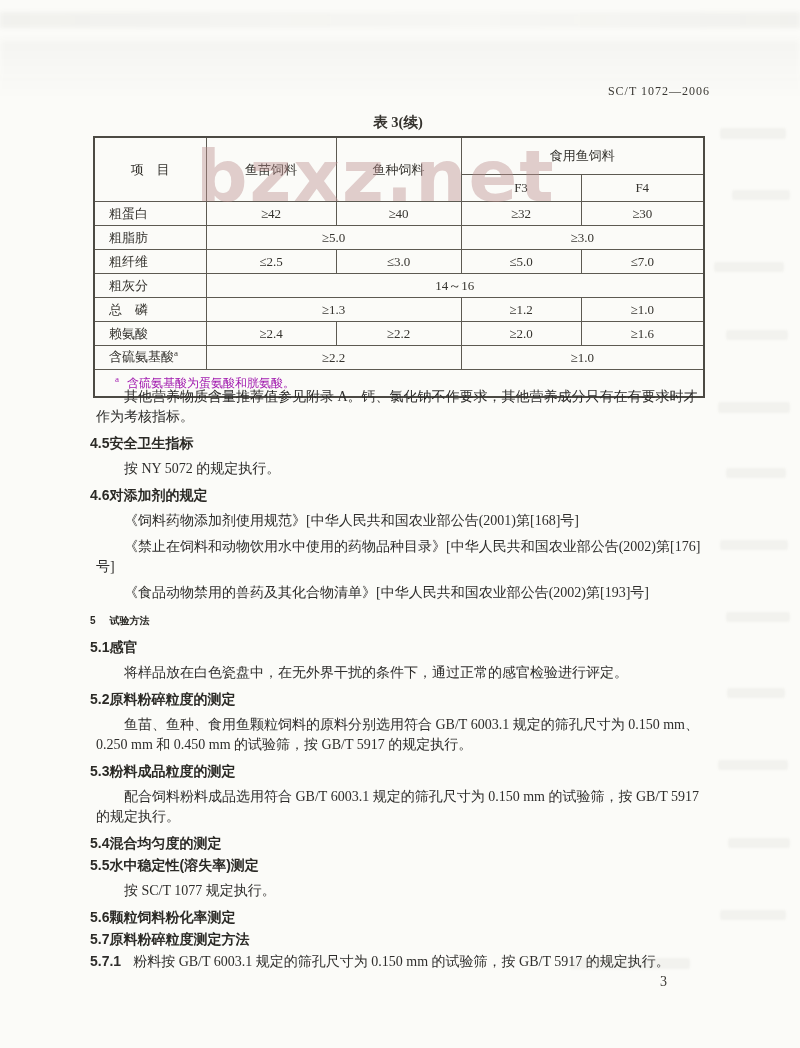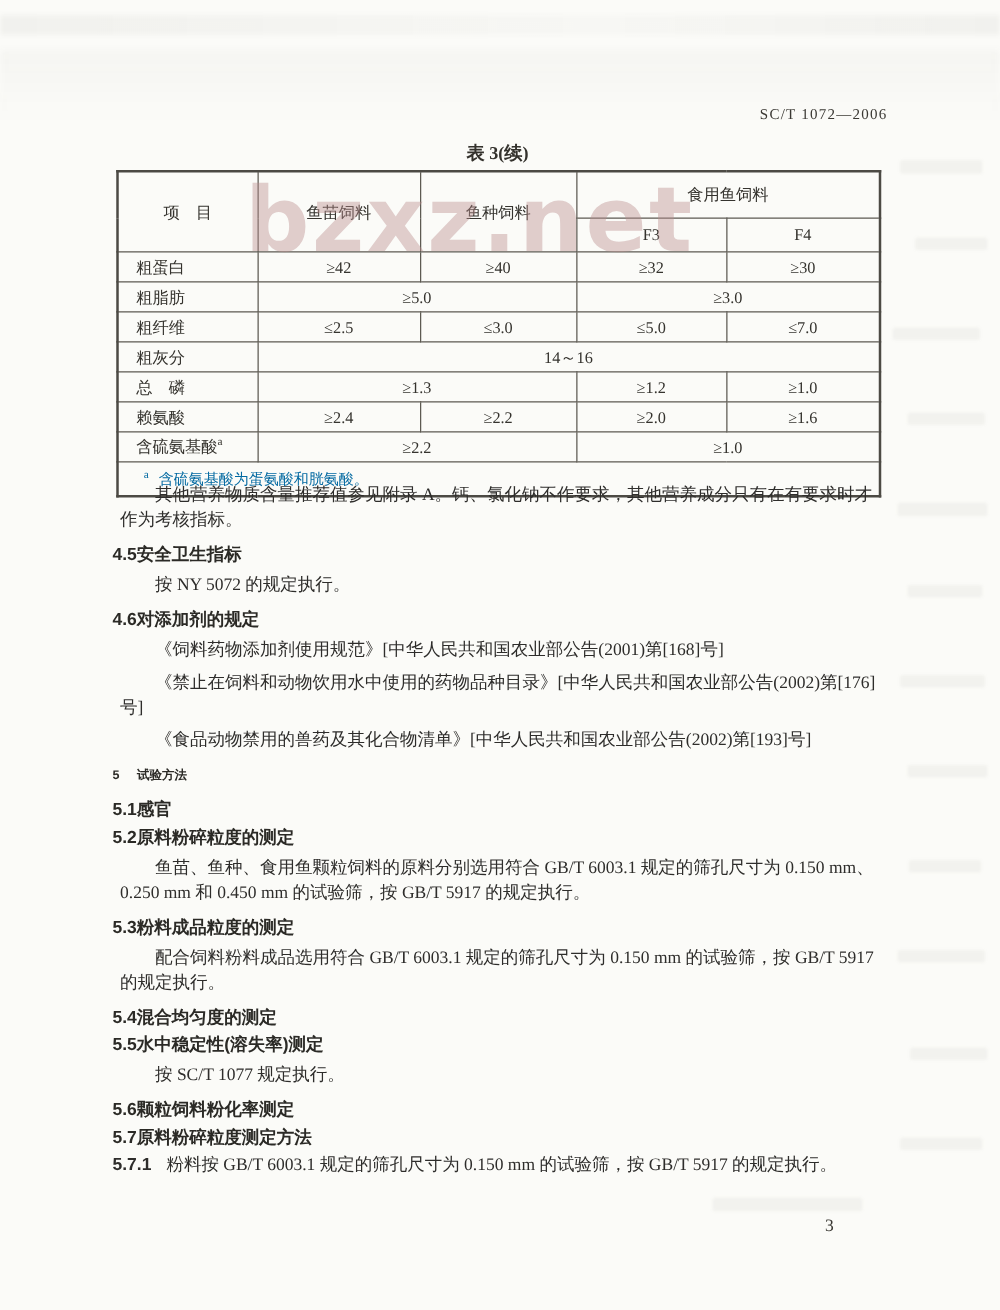--- a/index.html
+++ b/index.html
@@ -22,21 +22,21 @@
     position:absolute;top:136px;left:93px;width:610px;
     border-collapse:collapse;table-layout:fixed;
     font-size:13px;color:#35332e;
     border:2px solid #4c4a44;
   }
   table.spec td{border:1px solid #5d5a52;text-align:center;padding:1px 3px;height:21px;}
   table.spec tr.hdr1 td{height:34px;margin-left:47px;}
   table.spec tr.hdr2 td{height:24px;}
   table.spec td.lbl{text-align:left;padding-left:14px;}
   table.spec td.item-head{text-align:center;}
-  table.spec tr.footnote-row td{text-align:left;height:24px;font-size:12px;padding-left:20px;color:#0369a1;}
+  table.spec tr.footnote-row td{text-align:left;height:24px;font-size:12px;padding-left:20px;color:#a21caf;}
   table.spec sup{font-size:9px;}
 
   .watermark{
     position:absolute;top:134px;left:196px;z-index:6;
     font-family:"DejaVu Sans","Liberation Sans",sans-serif;
     font-weight:bold;font-size:72px;letter-spacing:2px;
     color:rgba(187,141,141,.42);pointer-events:none;white-space:nowrap;text-align:center;
   }
 
   .doc-text{position:absolute;top:381px;left:90px;width:624px;font-size:14px;line-height:20px;}
@@ -137,20 +137,21 @@
 
   <div class="para">其他营养物质含量推荐值参见附录 A。钙、氯化钠不作要求，其他营养成分只有在有要求时才作为考核指标。</div>
       <div class="heading"><span class="num">4.5</span><span>安全卫生指标</span></div>
       <div class="para">按 NY 5072 的规定执行。</div>
       <div class="heading"><span class="num">4.6</span><span>对添加剂的规定</span></div>
       <div class="para">《饲料药物添加剂使用规范》[中华人民共和国农业部公告(2001)第[168]号]</div>
       <div class="para">《禁止在饲料和动物饮用水中使用的药物品种目录》[中华人民共和国农业部公告(2002)第[176]号]</div>
       <div class="para">《食品动物禁用的兽药及其化合物清单》[中华人民共和国农业部公告(2002)第[193]号]</div>
       <div class="chapter"><span class="num">5</span><span>试验方法</span></div>
       <div class="heading"><span class="num">5.1</span><span>感官</span></div>
+      <div class="para">将样品放在白色瓷盘中，在无外界干扰的条件下，通过正常的感官检验进行评定。</div>
       <div class="heading"><span class="num">5.2</span><span>原料粉碎粒度的测定</span></div>
       <div class="para">鱼苗、鱼种、食用鱼颗粒饲料的原料分别选用符合 GB/T 6003.1 规定的筛孔尺寸为 0.150 mm、0.250 mm 和 0.450 mm 的试验筛，按 GB/T 5917 的规定执行。</div>
       <div class="heading"><span class="num">5.3</span><span>粉料成品粒度的测定</span></div>
       <div class="para">配合饲料粉料成品选用符合 GB/T 6003.1 规定的筛孔尺寸为 0.150 mm 的试验筛，按 GB/T 5917 的规定执行。</div>
       <div class="heading"><span class="num">5.4</span><span>混合均匀度的测定</span></div>
       <div class="heading"><span class="num">5.5</span><span>水中稳定性(溶失率)测定</span></div>
       <div class="para">按 SC/T 1077 规定执行。</div>
       <div class="heading"><span class="num">5.6</span><span>颗粒饲料粉化率测定</span></div>
       <div class="heading"><span class="num">5.7</span><span>原料粉碎粒度测定方法</span></div>
       <div class="numpara"><span class="num">5.7.1</span><span>粉料按 GB/T 6003.1 规定的筛孔尺寸为 0.150 mm 的试验筛，按 GB/T 5917 的规定执行。</span></div>

